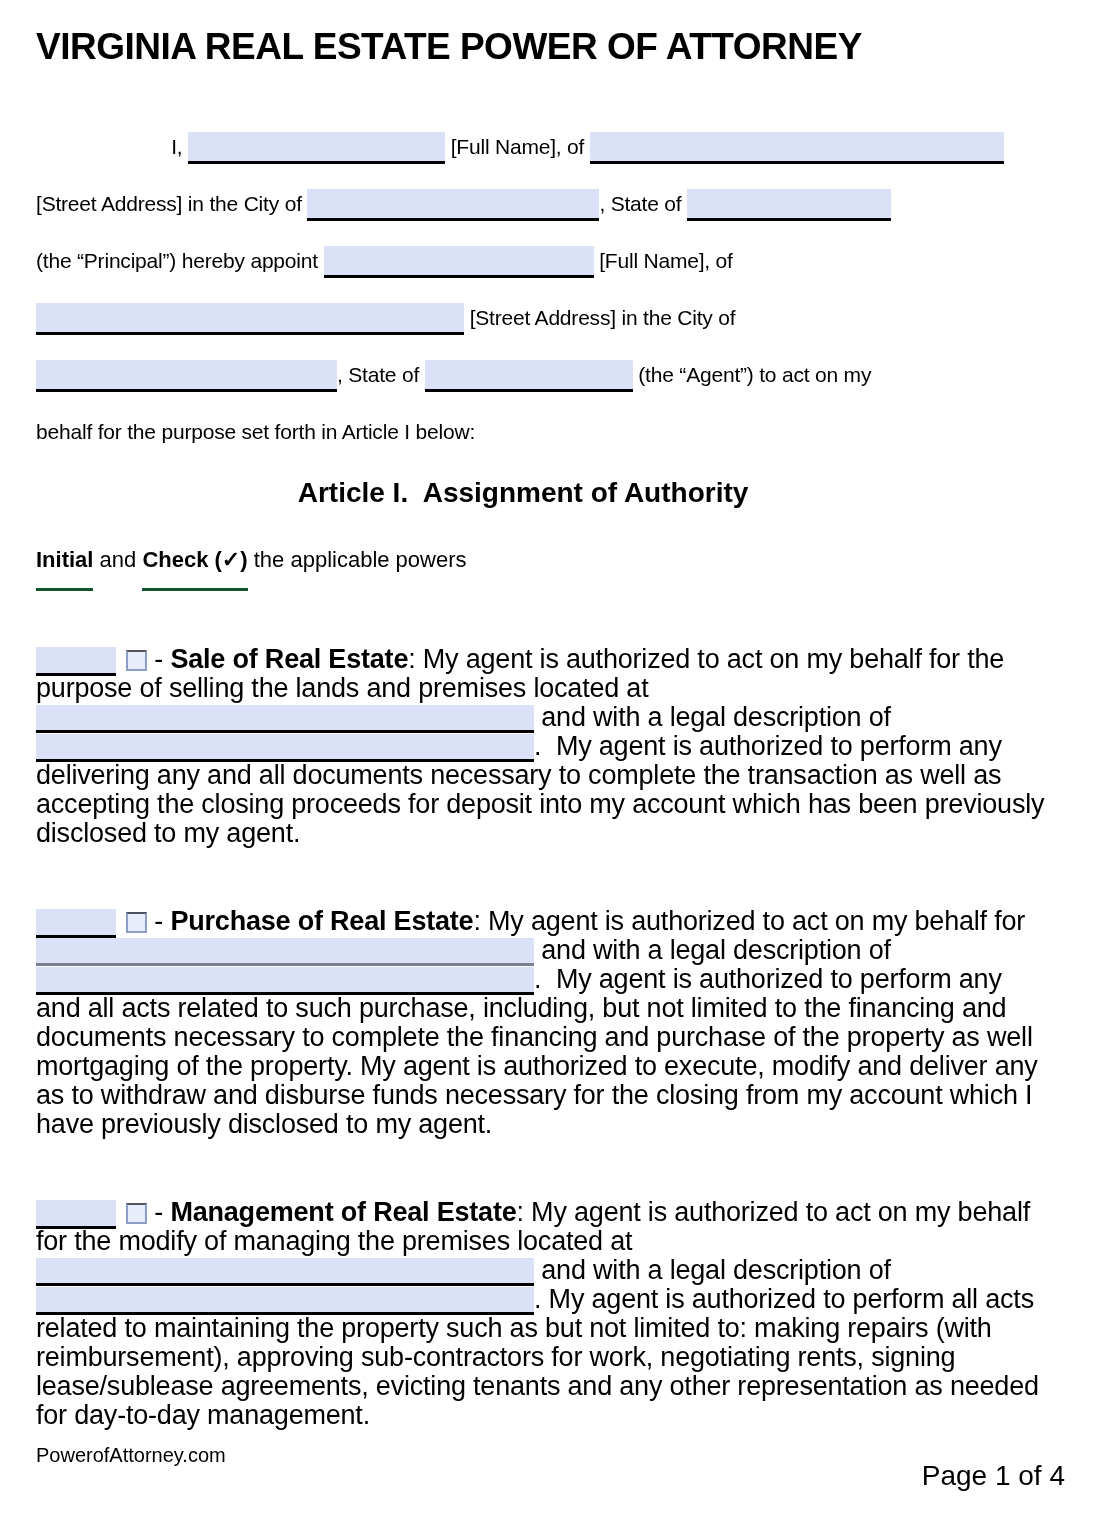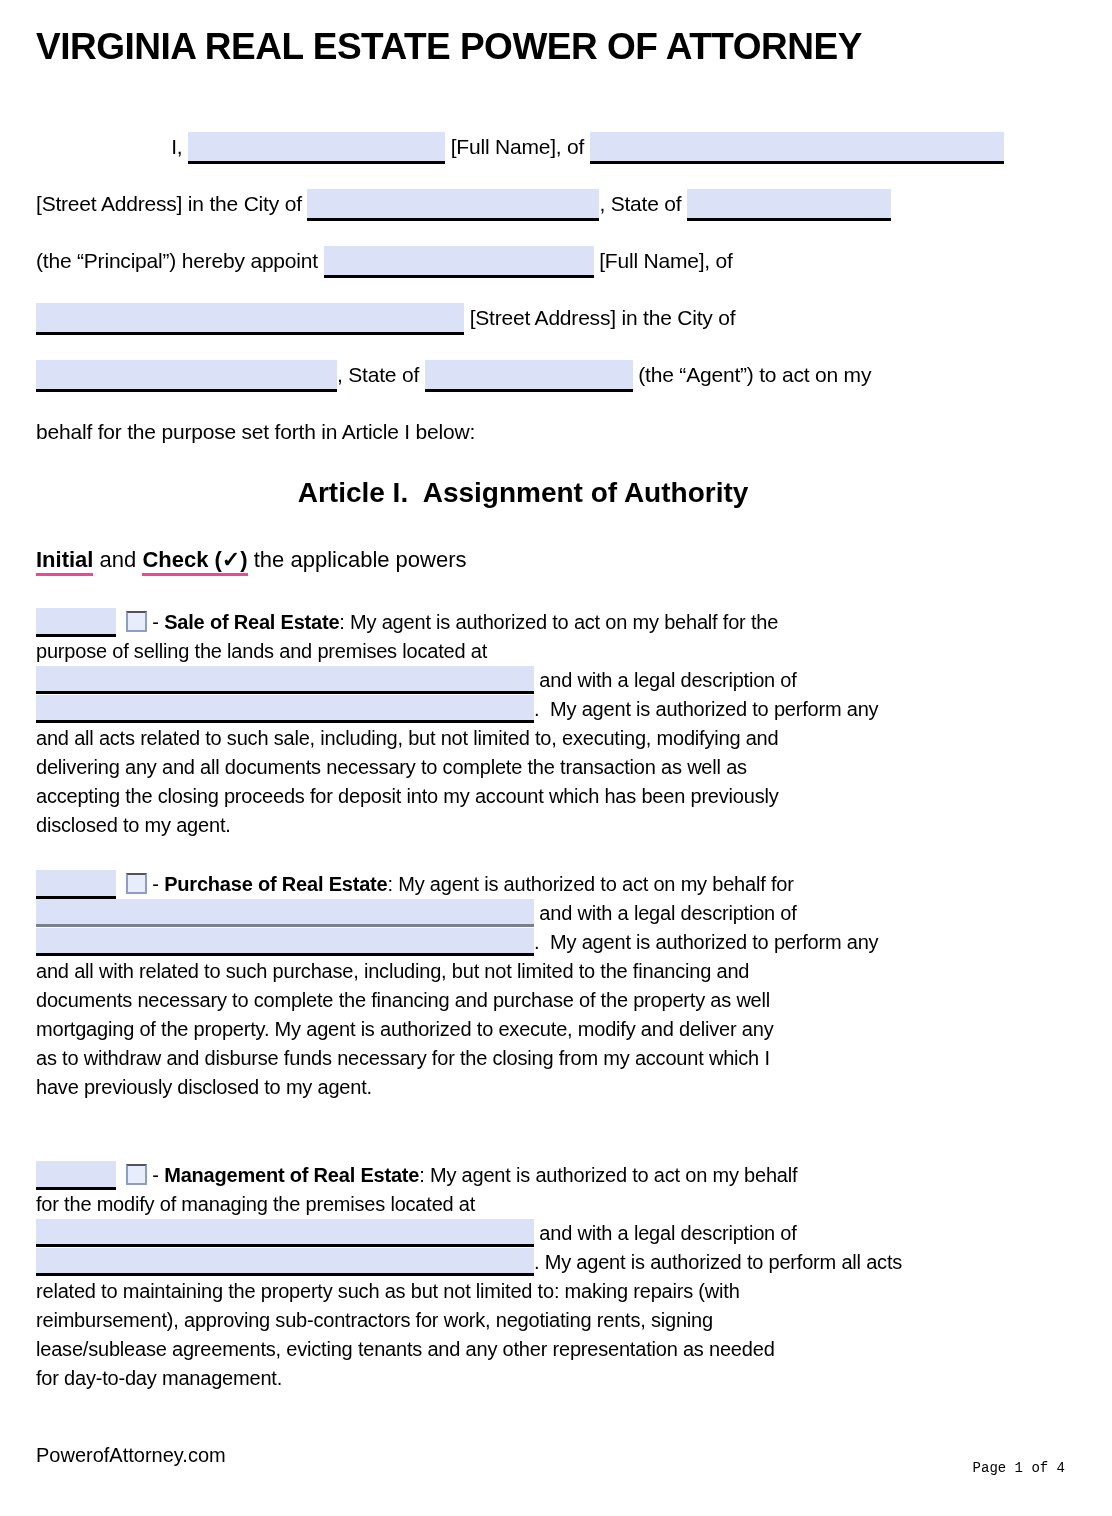--- a/index.html
+++ b/index.html
@@ -15,29 +15,29 @@
   .blank.tall{height:29px;vertical-align:-10px;}
   .blank.initial{height:26px;vertical-align:-8px;border-bottom:3px solid #000;}
   .blank.wide{height:25px;vertical-align:-7px;border-bottom:3px solid #000;}
   .blank.grayline{border-bottom:3px solid #7b7f93;}
   .checkbox{display:inline-block;width:17px;height:17px;background:#e8edfb;
             border:2px solid #8e9cc8;border-top-color:#52525c;
             vertical-align:-3px;margin-left:10px;}
   .heading{left:36px;top:477px;width:974px;text-align:center;
            font-size:28px;font-weight:bold;white-space:pre;}
   .instruction{left:36px;top:547px;font-size:22px;white-space:pre;}
-  .ul{font-weight:bold;border-bottom:3px solid #ec4899;padding-bottom:1px;}
-  .sec{left:36px;width:1050px;font-size:20px;letter-spacing:-0.2px;}
+  .ul{font-weight:bold;border-bottom:3px solid #14532d;padding-bottom:16px;}
+  .sec{left:36px;width:1050px;font-size:27px;letter-spacing:-0.2px;margin-top:37px;}
   .sec .line{height:29px;line-height:29px;white-space:pre;}
   .sec-sale{top:608px;}
   .sec-purchase{top:870px;}
   .sec-management{top:1161px;}
   .b{font-weight:bold;}
   .footer-site{left:36px;top:1444px;font-size:20px;}
-  .footer-page{right:47px;top:1460px;font-size:14px;font-family:Liberation Mono, monospace;}
+  .footer-page{right:47px;top:1460px;font-size:28px;}
 </style>
 </head>
 <body>
 
 <div class="abs title">VIRGINIA REAL ESTATE POWER OF ATTORNEY</div>
 
 <div class="abs opening">
   <div class="line indent"><span>I, </span><span class="blank tall" style="width:257px"></span><span> [Full Name], of </span><span class="blank tall" style="width:414px"></span></div>
   <div class="line"><span>[Street Address] in the City of </span><span class="blank tall" style="width:292px"></span><span>, State of </span><span class="blank tall" style="width:204px"></span></div>
   <div class="line"><span>(the “Principal”) hereby appoint </span><span class="blank tall" style="width:270px"></span><span> [Full Name], of</span></div>
@@ -48,31 +48,30 @@
 
 <div class="abs heading">Article I.  Assignment of Authority</div>
 
 <div class="abs instruction"><span class="ul">Initial</span><span> and </span><span class="ul">Check (✓)</span><span> the applicable powers</span></div>
 
 <div class="abs sec sec-sale">
   <div class="line"><span class="blank initial" style="width:80px"></span><span class="checkbox"></span><span> - </span><span class="b">Sale of Real Estate</span><span>: My agent is authorized to act on my behalf for the</span></div>
   <div class="line"><span>purpose of selling the lands and premises located at</span></div>
   <div class="line"><span class="blank wide" style="width:498px"></span><span> and with a legal description of</span></div>
   <div class="line"><span class="blank wide" style="width:498px"></span><span>.  My agent is authorized to perform any</span></div>
-  <div class="line"><span>and all acts related to such sale, including, but not limited to, executing, modifying and</span></div>
   <div class="line"><span>delivering any and all documents necessary to complete the transaction as well as</span></div>
   <div class="line"><span>accepting the closing proceeds for deposit into my account which has been previously</span></div>
   <div class="line"><span>disclosed to my agent.</span></div>
 </div>
 
 <div class="abs sec sec-purchase">
   <div class="line"><span class="blank initial" style="width:80px"></span><span class="checkbox"></span><span> - </span><span class="b">Purchase of Real Estate</span><span>: My agent is authorized to act on my behalf for</span></div>
   <div class="line"><span class="blank wide grayline" style="width:498px"></span><span> and with a legal description of</span></div>
   <div class="line"><span class="blank wide" style="width:498px"></span><span>.  My agent is authorized to perform any</span></div>
-  <div class="line"><span>and all with related to such purchase, including, but not limited to the financing and</span></div>
+  <div class="line"><span>and all acts related to such purchase, including, but not limited to the financing and</span></div>
   <div class="line"><span>documents necessary to complete the financing and purchase of the property as well</span></div>
   <div class="line"><span>mortgaging of the property. My agent is authorized to execute, modify and deliver any</span></div>
   <div class="line"><span>as to withdraw and disburse funds necessary for the closing from my account which I</span></div>
   <div class="line"><span>have previously disclosed to my agent.</span></div>
 </div>
 
 <div class="abs sec sec-management">
   <div class="line"><span class="blank initial" style="width:80px"></span><span class="checkbox"></span><span> - </span><span class="b">Management of Real Estate</span><span>: My agent is authorized to act on my behalf</span></div>
   <div class="line"><span>for the modify of managing the premises located at</span></div>
   <div class="line"><span class="blank wide" style="width:498px"></span><span> and with a legal description of</span></div>

